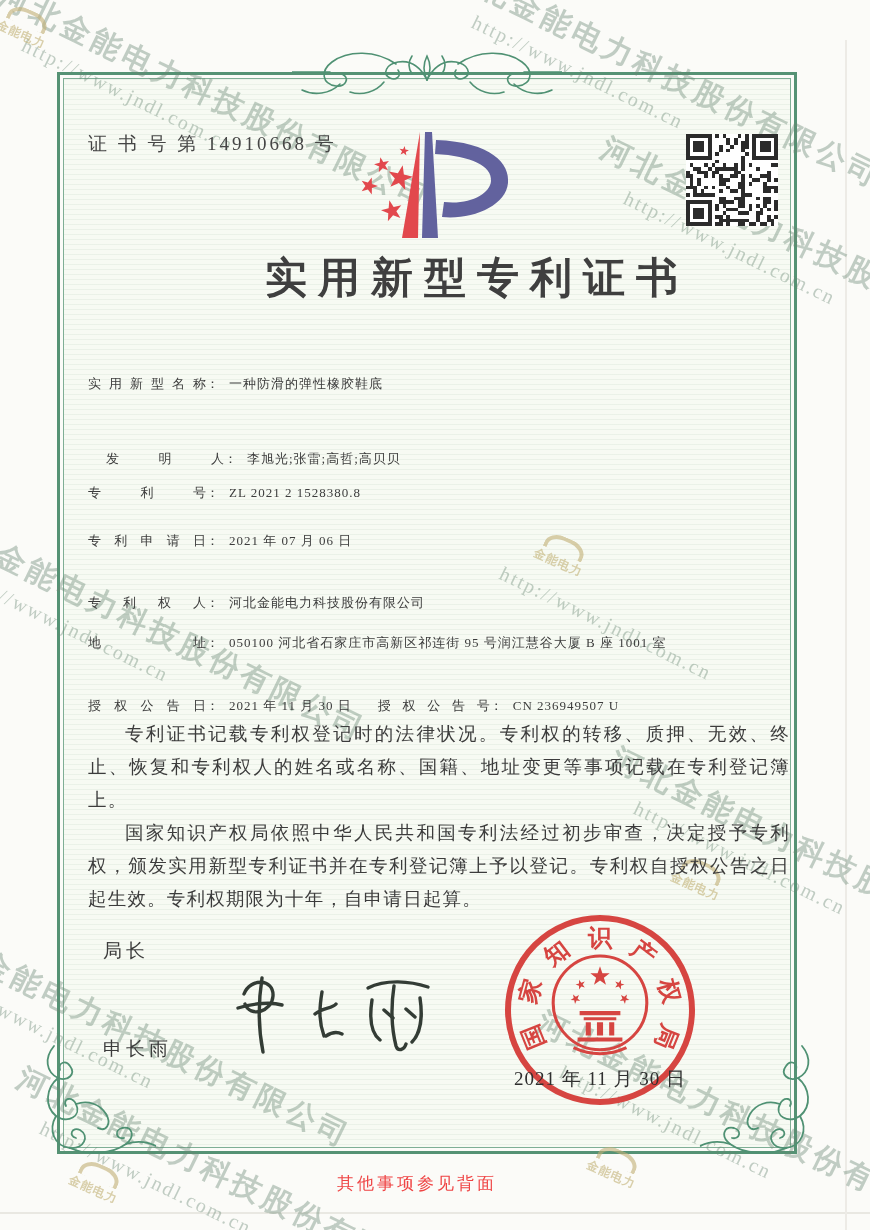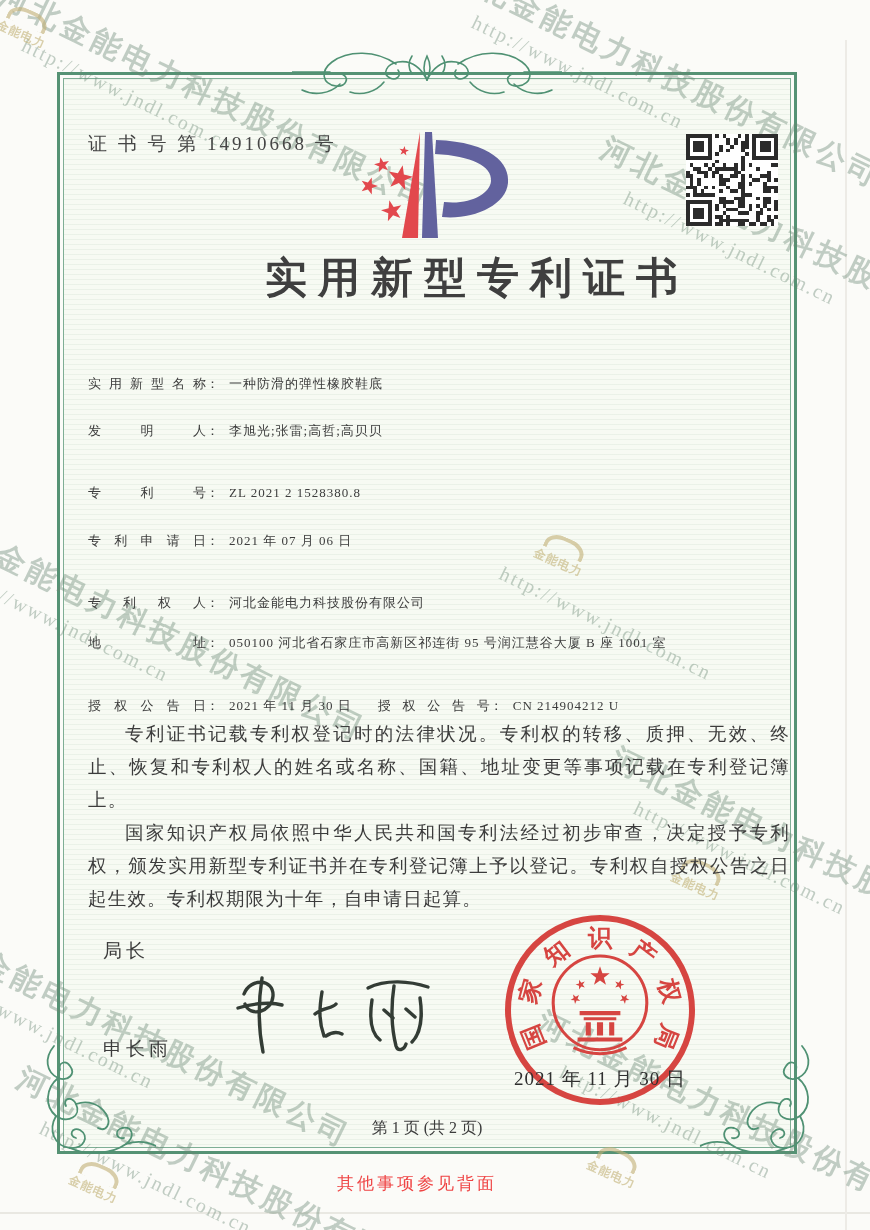--- a/index.html
+++ b/index.html
@@ -378,37 +378,37 @@
           <rect x="1" y="19" width="5" height="5" fill="#ffffff"></rect>
           <rect x="2" y="20" width="3" height="3" fill="#2b2b2b"></rect>
         </svg>
     </div>
 
     <div class="doc-title">实用新型专利证书</div>
 
     <div class="field-row" style="top:368px;">
       <span class="flabel">实用新型名称</span><span class="fcolon">：</span><span class="fvalue">一种防滑的弹性橡胶鞋底</span>
     </div>
-    <div class="field-row" style="top:415px;">
+    <div class="field-row" style="top:443px;margin-left:18px;">
       <span class="flabel">发明人</span><span class="fcolon">：</span><span class="fvalue">李旭光;张雷;高哲;高贝贝</span>
     </div>
     <div class="field-row" style="top:477px;">
       <span class="flabel">专利号</span><span class="fcolon">：</span><span class="fvalue">ZL 2021 2 1528380.8</span>
     </div>
     <div class="field-row" style="top:525px;">
       <span class="flabel">专利申请日</span><span class="fcolon">：</span><span class="fvalue">2021 年 07 月 06 日</span>
     </div>
     <div class="field-row" style="top:575px;margin-top:12px;">
       <span class="flabel">专利权人</span><span class="fcolon">：</span><span class="fvalue">河北金能电力科技股份有限公司</span>
     </div>
     <div class="field-row" style="top:627px;">
       <span class="flabel">地址</span><span class="fcolon">：</span><span class="fvalue" style="width:545px;">050100  河北省石家庄市高新区祁连街 95 号润江慧谷大厦 B 座 1001 室</span>
     </div>
     <div class="field-row" style="top:690px;">
-      <span class="flabel">授权公告日</span><span class="fcolon">：</span><span class="fvalue">2021 年 11 月 30 日</span><span class="flabel2">授权公告号</span><span class="fcolon">：</span><span class="fvalue">CN 214904212 U</span>
+      <span class="flabel">授权公告日</span><span class="fcolon">：</span><span class="fvalue">2021 年 11 月 30 日</span><span class="flabel2">授权公告号</span><span class="fcolon">：</span><span class="fvalue">CN 236949507 U</span>
     </div>
 
     <div class="body-text">
       <p>专利证书记载专利权登记时的法律状况。专利权的转移、质押、无效、终止、恢复和专利权人的姓名或名称、国籍、地址变更等事项记载在专利登记簿上。</p>
       <p>国家知识产权局依照中华人民共和国专利法经过初步审查，决定授予专利权，颁发实用新型专利证书并在专利登记簿上予以登记。专利权自授权公告之日起生效。专利权期限为十年，自申请日起算。</p>
     </div>
 
     <div class="sig-title">局长</div>
     <div class="sig-name">申长雨</div>
     <div class="sig-hand">
@@ -454,16 +454,15 @@
           </g>
           <g fill="none" stroke-width="3" stroke="#d64541">
             <circle cx="50" cy="50" r="46"></circle>
             <path d="M24,94 q26,12 52,0"></path>
           </g>
         </svg>
       </div>
     </div>
     <div class="seal-date">2021 年 11 月 30 日</div>
 
-    <div class="page-no">第 1 页 (共 2 页)</div>
     <div class="back-note">其他事项参见背面</div>
   </div>
 </div>
 
 </body></html>

